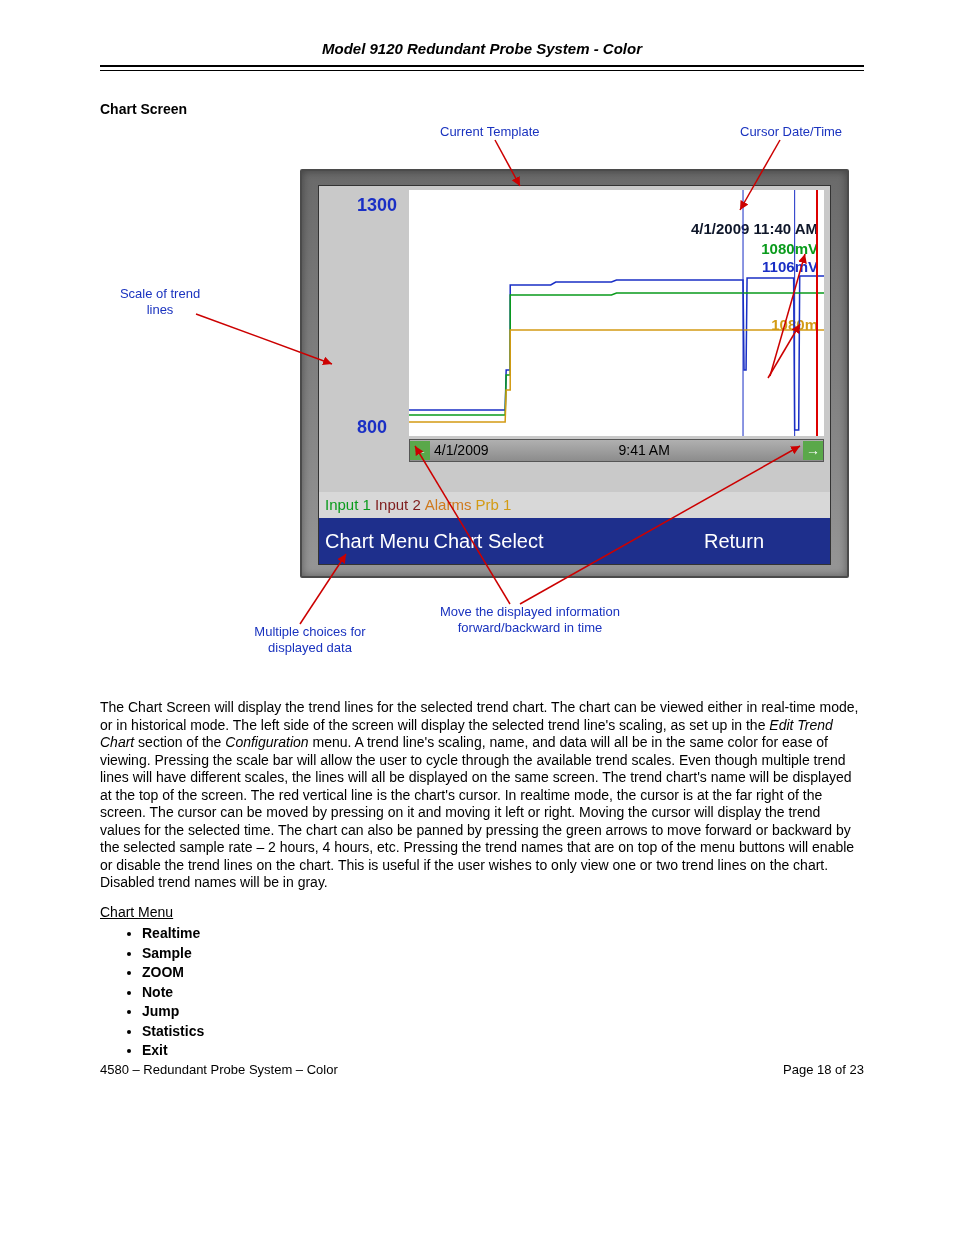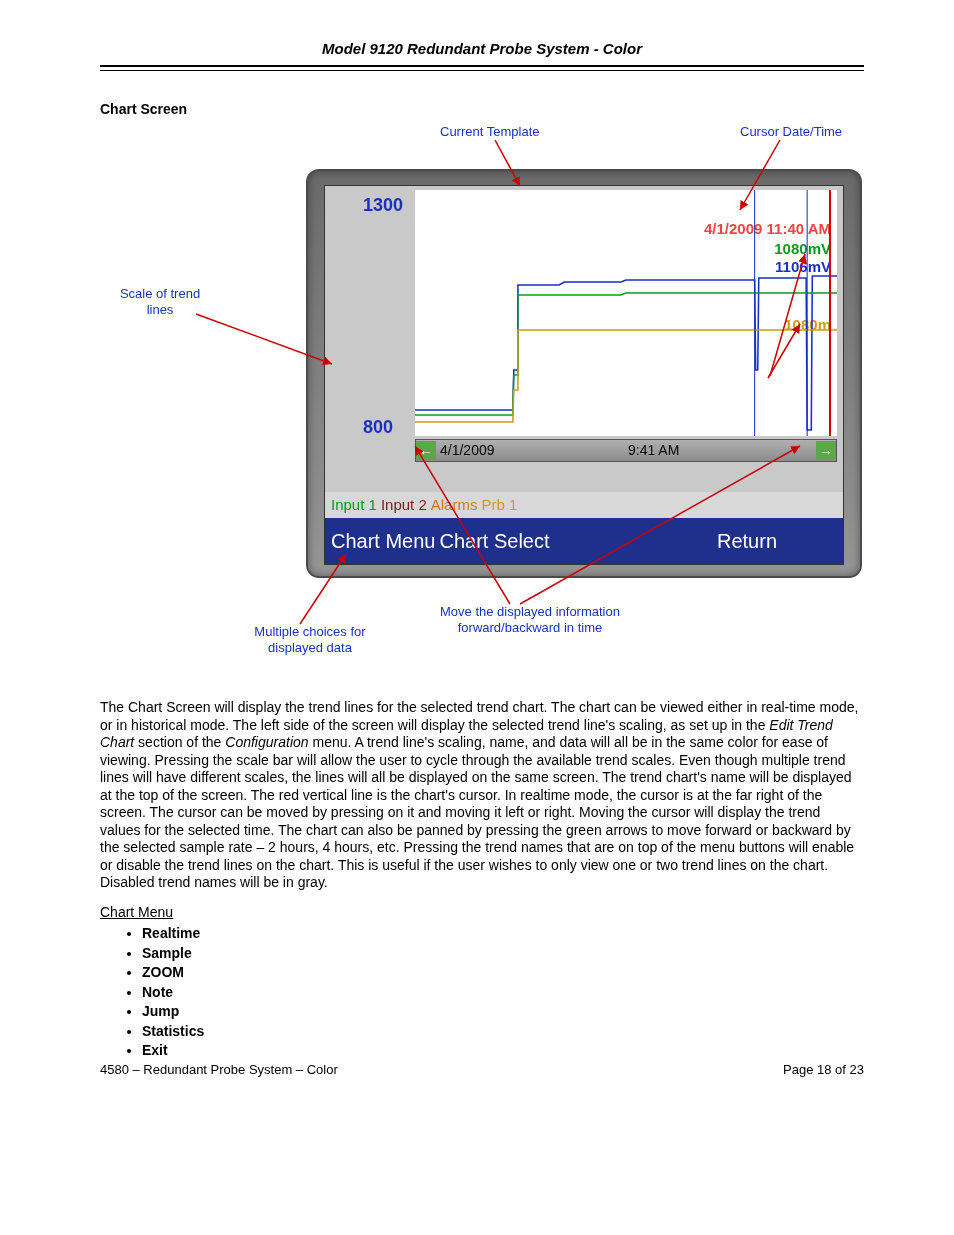--- a/index.html
+++ b/index.html
@@ -37,29 +37,28 @@
   }
   .callout {
     position: absolute;
     color: #1a33bf;
     font-size: 13px;
     text-align: center;
     line-height: 1.2;
   }
   .device {
     position: absolute;
-    left: 206px;
+    left: 200px;
     top: 45px;
     width: 545px;
     height: 405px;
     background: linear-gradient(#6a6a6a,#969696);
     border: 2px solid #4b4b4b;
-    border-radius: 13px;
+    border-radius: 2px;
     box-shadow: inset 0 0 8px rgba(0,0,0,.4);
-    padding-left: 7px;
   }
   .screen {
     position: absolute;
     left: 16px; top: 14px; right: 16px;
     height: 378px;
     background: #1e2f8c;
     border: 1px solid #333;
   }
   .chart-panel {
     position: absolute;
@@ -88,21 +87,21 @@
     font-weight: bold;
     font-size: 17px;
     color: #000;
   }
   .readout {
     position: absolute;
     right: 6px;
     font-weight: bold;
     font-size: 15px;
   }
-  .dt { color:#ef4444; top: 30px; text-align: center; }
+  .dt { color:#0f172a; top: 30px; text-align: center; }
   .r1 { color:#0a9b1c; top: 50px; }
   .r2 { color:#1a2fc5; top: 68px; }
   .r3 { color:#d39b14; top: 126px; }
   svg.trends { position:absolute; left:0; top:0; width:100%; height:100%; }
   .cursor-line { position:absolute; top:0; bottom:0; right:6px; width:2px; background:#d00; }
   .time-bar {
     position: absolute;
     left: 90px; right: 6px; bottom: 30px; height: 21px;
     background: linear-gradient(#b0b0b0,#8c8c8c);
     border: 1px solid #555;

